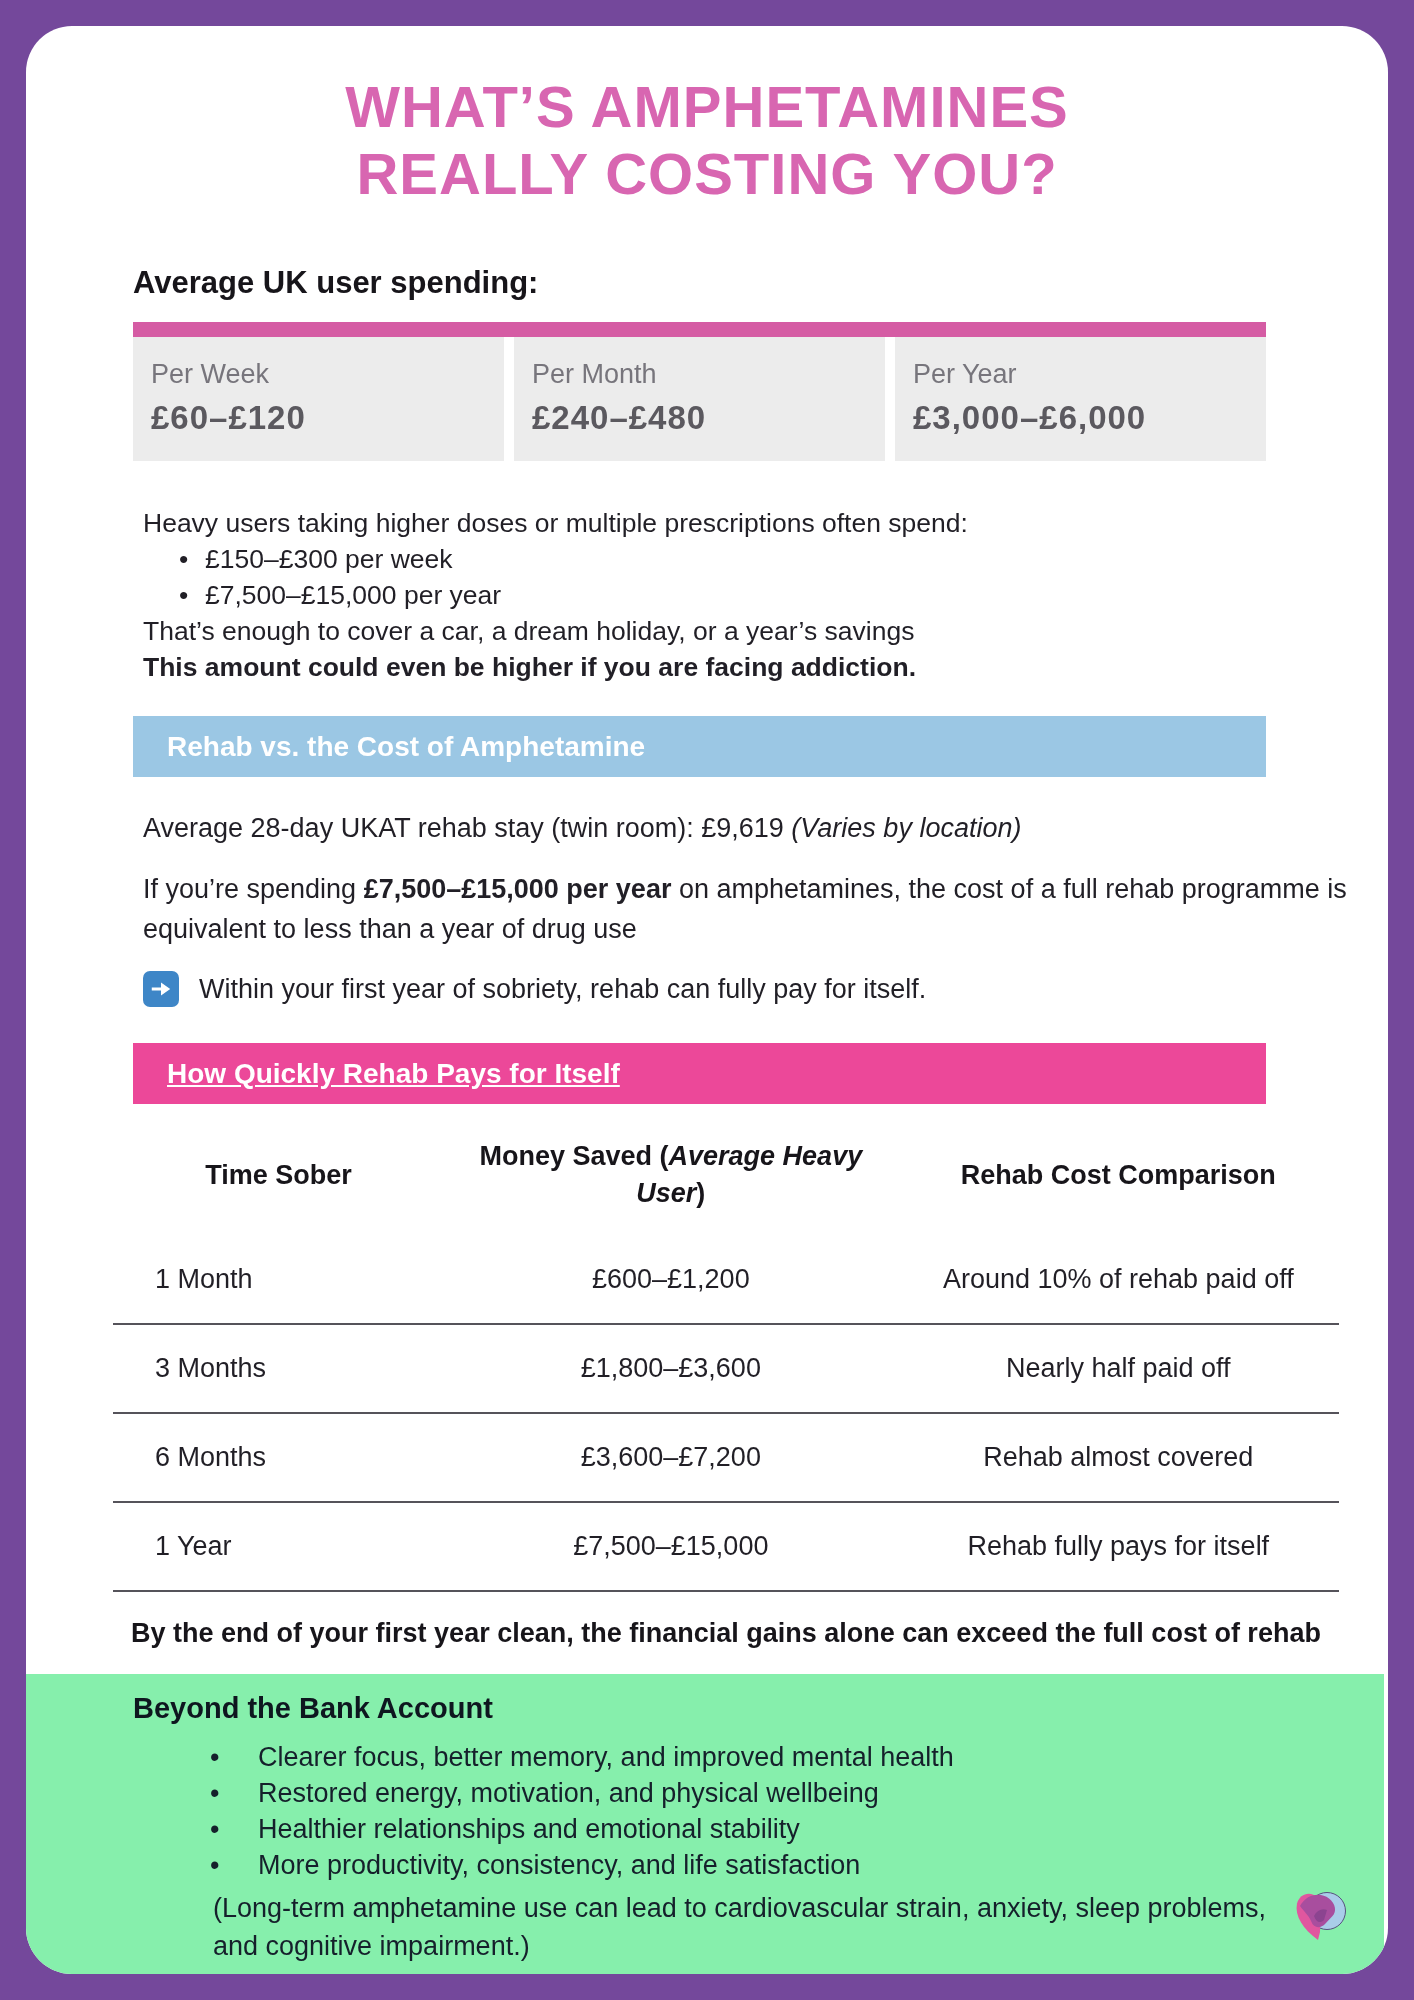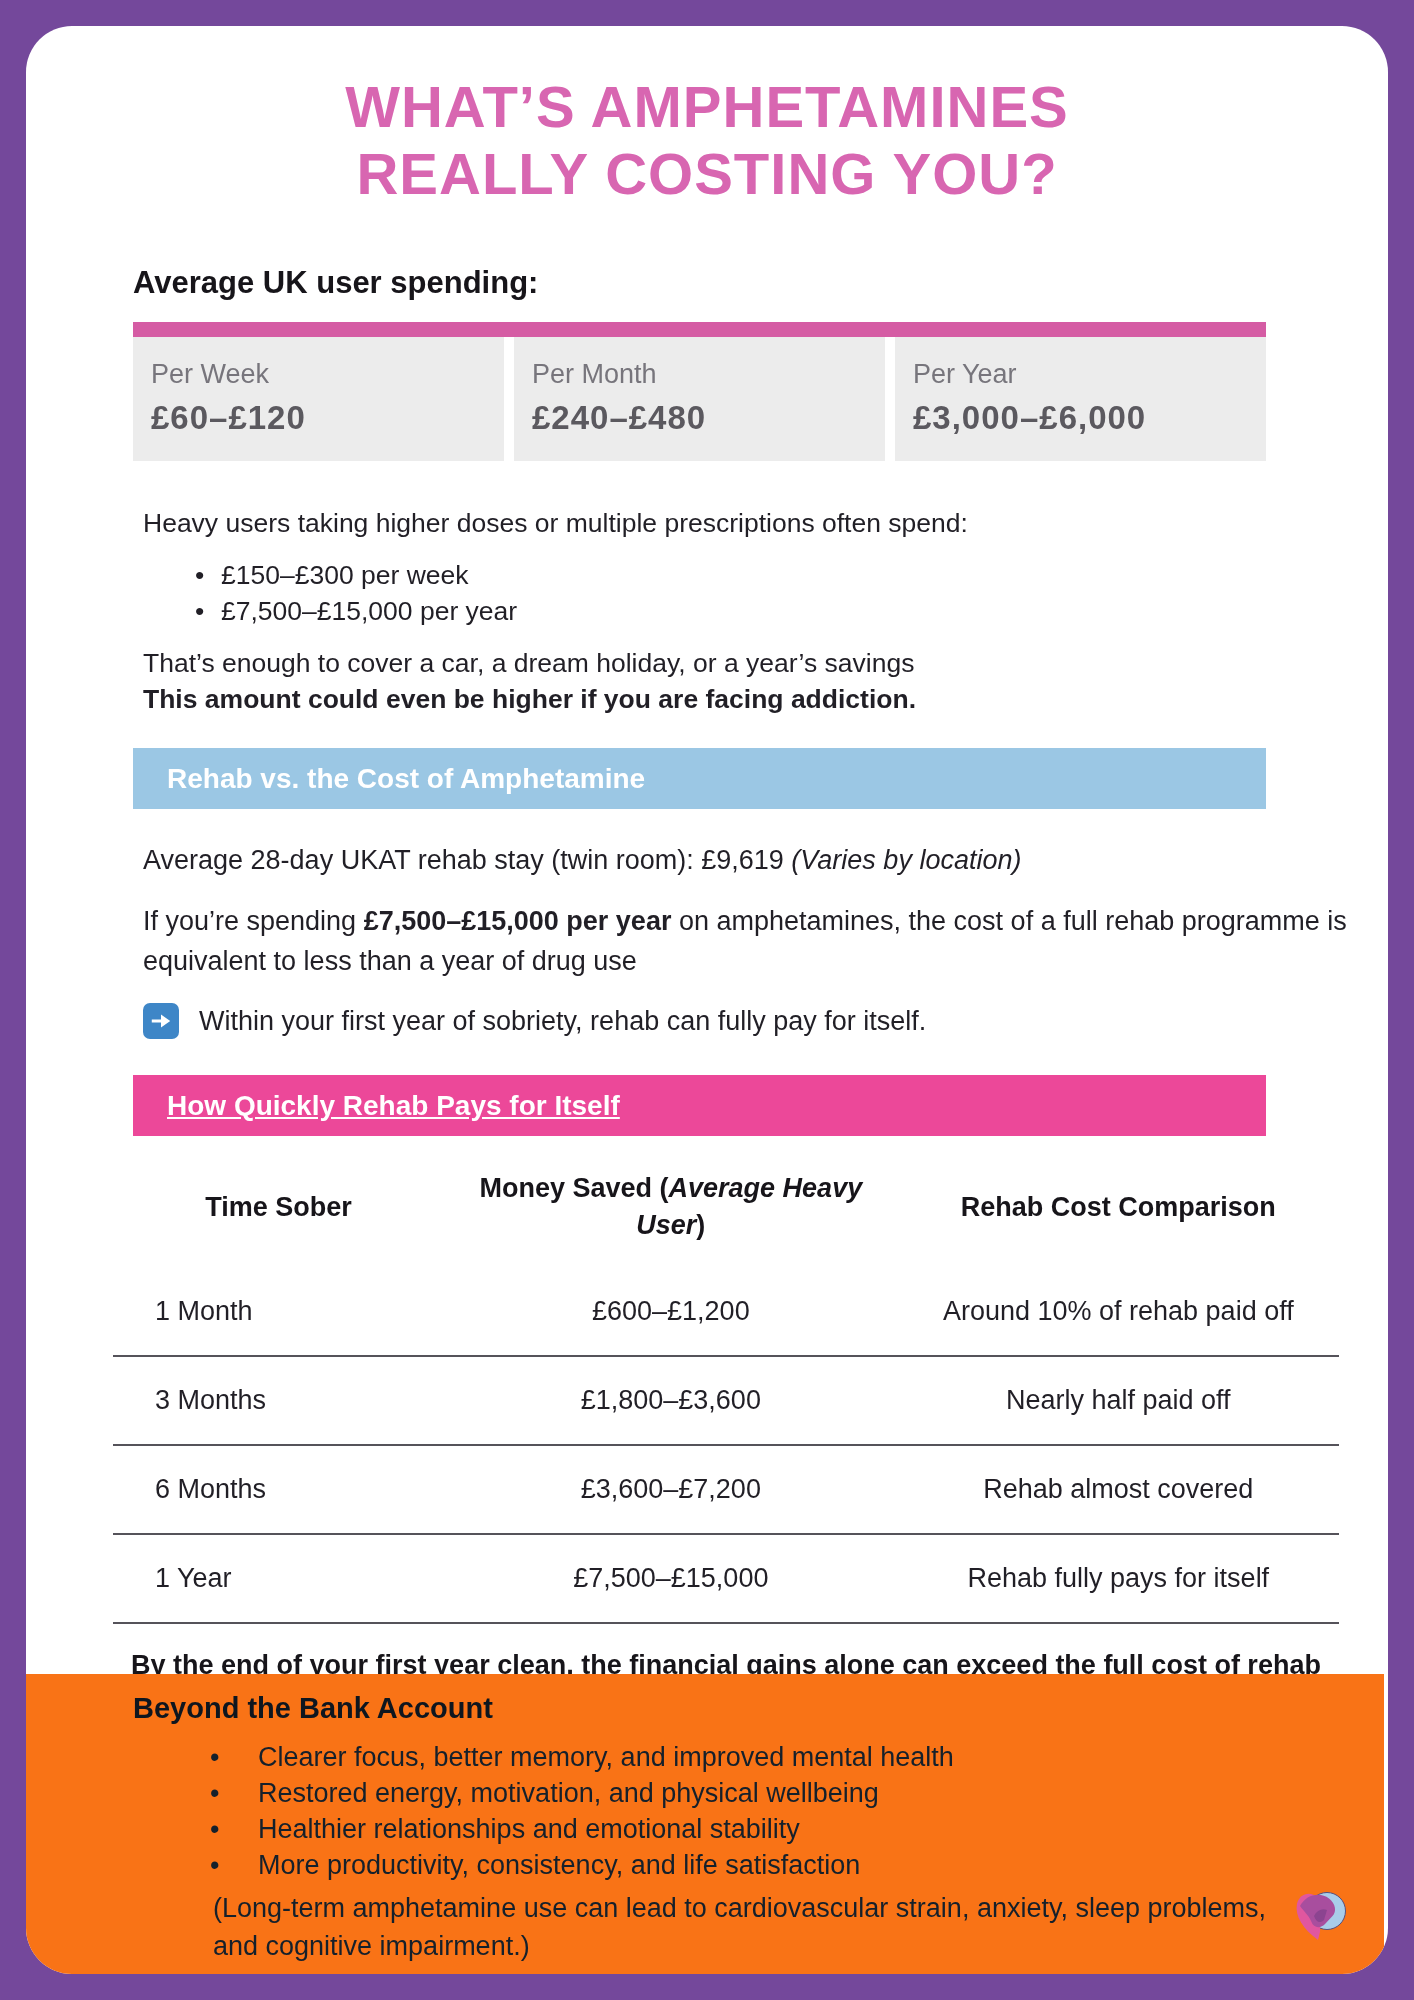--- a/index.html
+++ b/index.html
@@ -25,21 +25,21 @@
   }
   
   .strip{margin:21px 0 0 107px;width:1133px;}
   .strip-bar{height:15px;background:#D55CA4;}
   .boxes{display:flex;gap:10px;}
   .box{flex:1;background:#ECECEC;padding:22px 10px 24px 18px;box-sizing:border-box;}
   .box-label{font-size:27px;color:#77757C;}
   .box-value{font-size:33px;font-weight:bold;color:#5B595F;margin-top:9px;letter-spacing:1px;}
   
   .heavy{margin:44px 0 0 117px;width:1180px;font-size:26.5px;line-height:36px;color:#211F26;}
-  .heavy ul{list-style:none;margin:16px;padding:0;}
+  .heavy ul{list-style:none;margin:0;padding:0;}
   .heavy li{position:relative;padding-left:62px;}
   .heavy li::before{content:"•";position:absolute;left:36px;top:0;}
   .bold-line{font-weight:bold;}
   
   .banner{
     margin:31px 0 0 107px;width:1133px;height:61px;box-sizing:border-box;
     display:flex;align-items:center;padding-left:34px;
     color:#ffffff;font-size:28px;font-weight:bold;
   }
   .banner.blue{background:#9BC7E4;}
@@ -71,21 +71,21 @@
   }
   .pay-table td:first-child{text-align:left;padding-left:42px;}
   
   .conclusion{
     margin:22px 0 16px 87px;width:1226px;text-align:center;
     font-size:27px;font-weight:bold;line-height:38px;color:#17151A;
   }
   
   .beyond{
     position:absolute;left:0;right:4px;bottom:0;height:300px;
-    background:#f97316;box-sizing:border-box;padding-top:18px;color:#15202B;
+    background:#86efac;box-sizing:border-box;padding-top:18px;color:#15202B;
   }
   .beyond-heading{margin-left:107px;font-size:29px;font-weight:bold;color:#0E161F;}
   .beyond ul{list-style:none;margin:14px 0 0 0;padding:0;font-size:27px;line-height:36px;}
   .beyond li{position:relative;padding-left:232px;}
   .beyond li::before{content:"•";position:absolute;left:184px;top:0;}
   .beyond-note{margin:6px 0 0 187px;width:1090px;font-size:27px;line-height:38px;}
   .logo{position:absolute;right:36px;bottom:30px;width:58px;height:58px;}
 </style>
 </head>
 <body>

